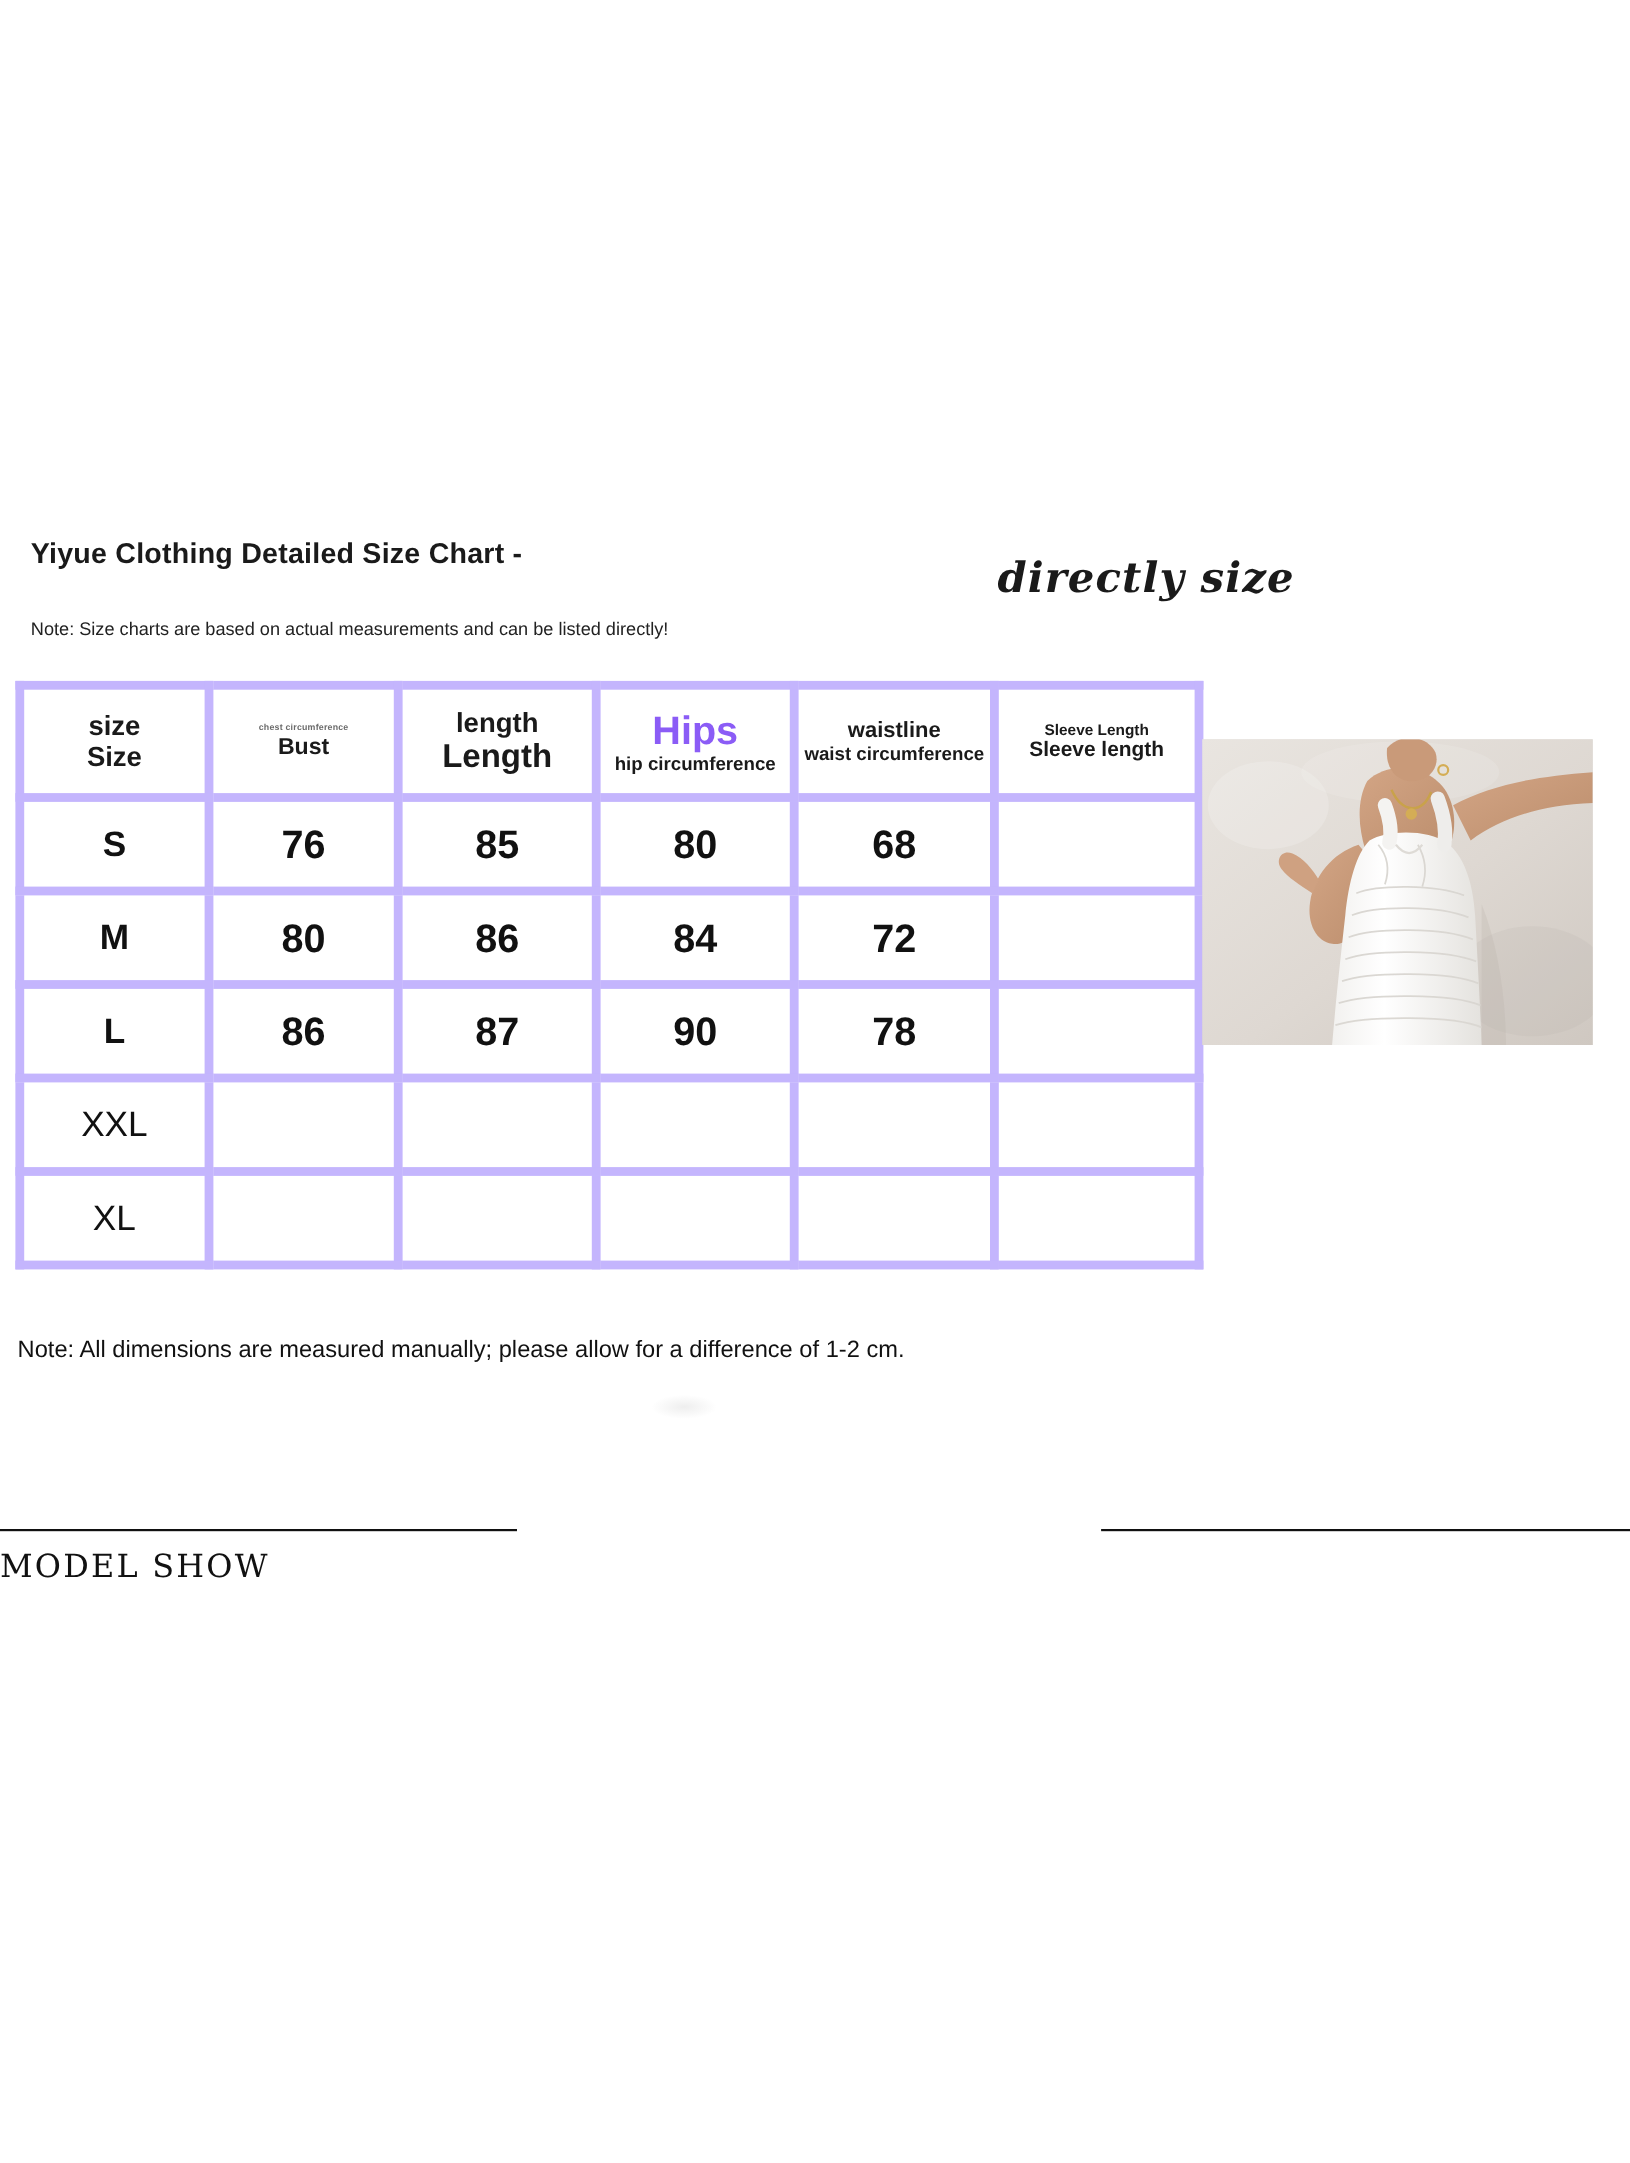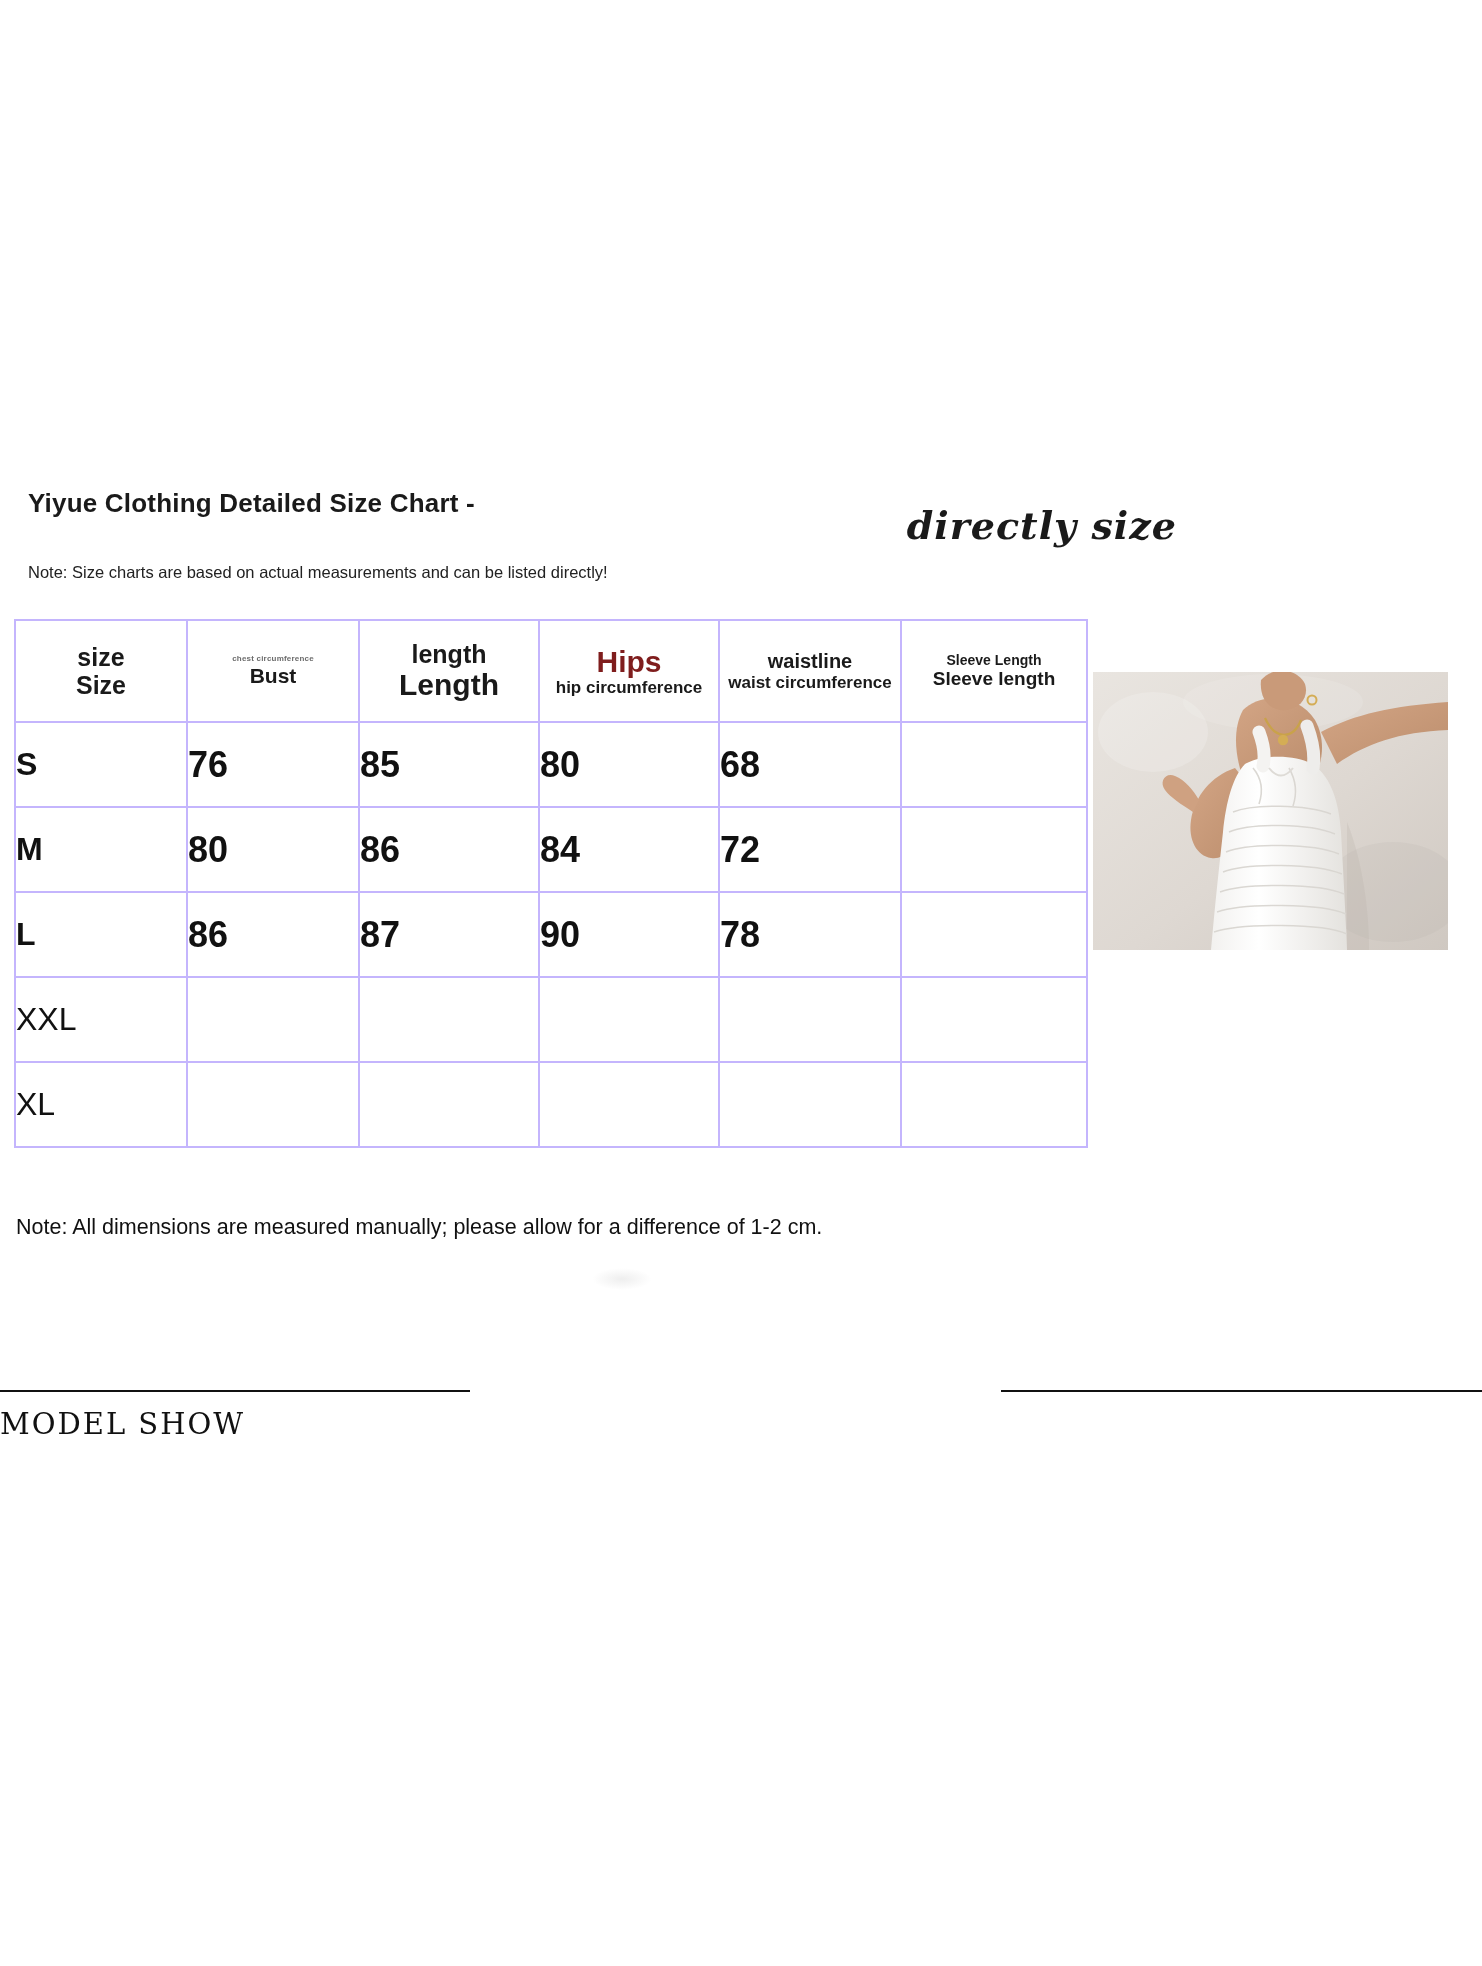--- a/index.html
+++ b/index.html
@@ -64,22 +64,22 @@
     left: 14px;
     top: 619px;
     width: 1072px;
   }
   table.size-table {
     border-collapse: collapse;
     width: 1072px;
     table-layout: fixed;
   }
   table.size-table td, table.size-table th {
-    border: 2px solid #c4b5fd;
-    text-align: left;
+    border: 8px solid #c4b5fd;
+    text-align: center;
     vertical-align: middle;
     padding: 0;
   }
   col.c-size   { width: 172px; }
   col.c-bust   { width: 172px; }
   col.c-length { width: 180px; }
   col.c-hips   { width: 180px; }
   col.c-waist  { width: 182px; }
   col.c-sleeve { width: 186px; }
 
@@ -88,21 +88,21 @@
 
   .hcell {
     display: flex;
     flex-direction: column;
     align-items: center;
     justify-content: center;
     height: 100%;
     line-height: 1.12;
   }
   .h-top-lg { font-size: 25px; color: #1a1a1a; }
-  .h-top-xl { font-size: 30px; color: #7f1d1d; }
+  .h-top-xl { font-size: 36px; color: #8b5cf6; }
   .h-top-sm { font-size: 20px; color: #1a1a1a; }
   .h-top-tiny { font-size: 8px; color: #6b6b6b; letter-spacing: 0.2px; }
   .h-top-xs { font-size: 14px; color: #1a1a1a; }
   .h-bot-lg { font-size: 25px; color: #1a1a1a; }
   .h-bot-xl { font-size: 30px; color: #1a1a1a; }
   .h-bot-md { font-size: 21px; color: #1a1a1a; }
   .h-bot-sm { font-size: 17px; color: #1a1a1a; }
   .h-bot-xs { font-size: 19px; color: #1a1a1a; }
 
   .size-label {

